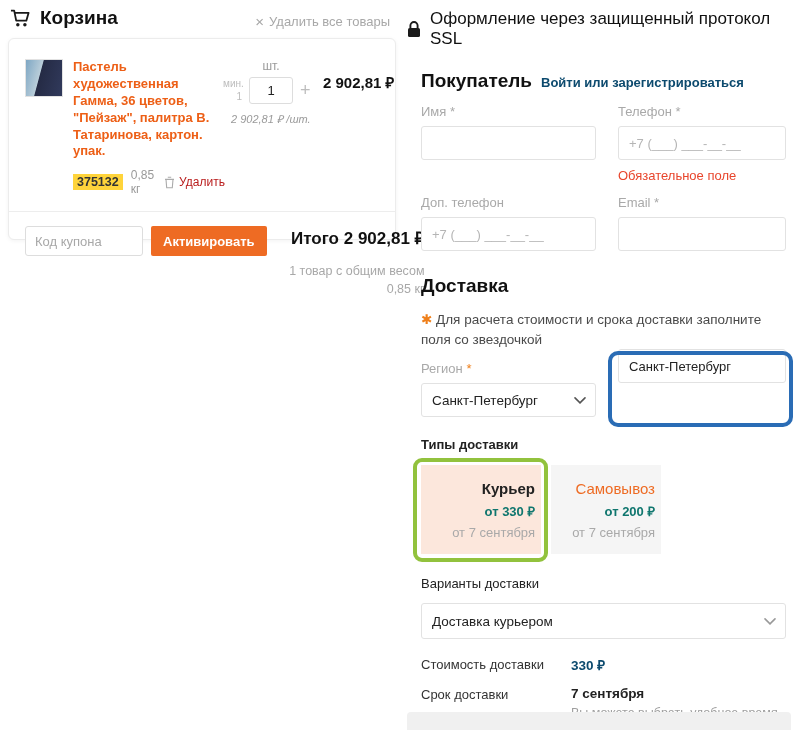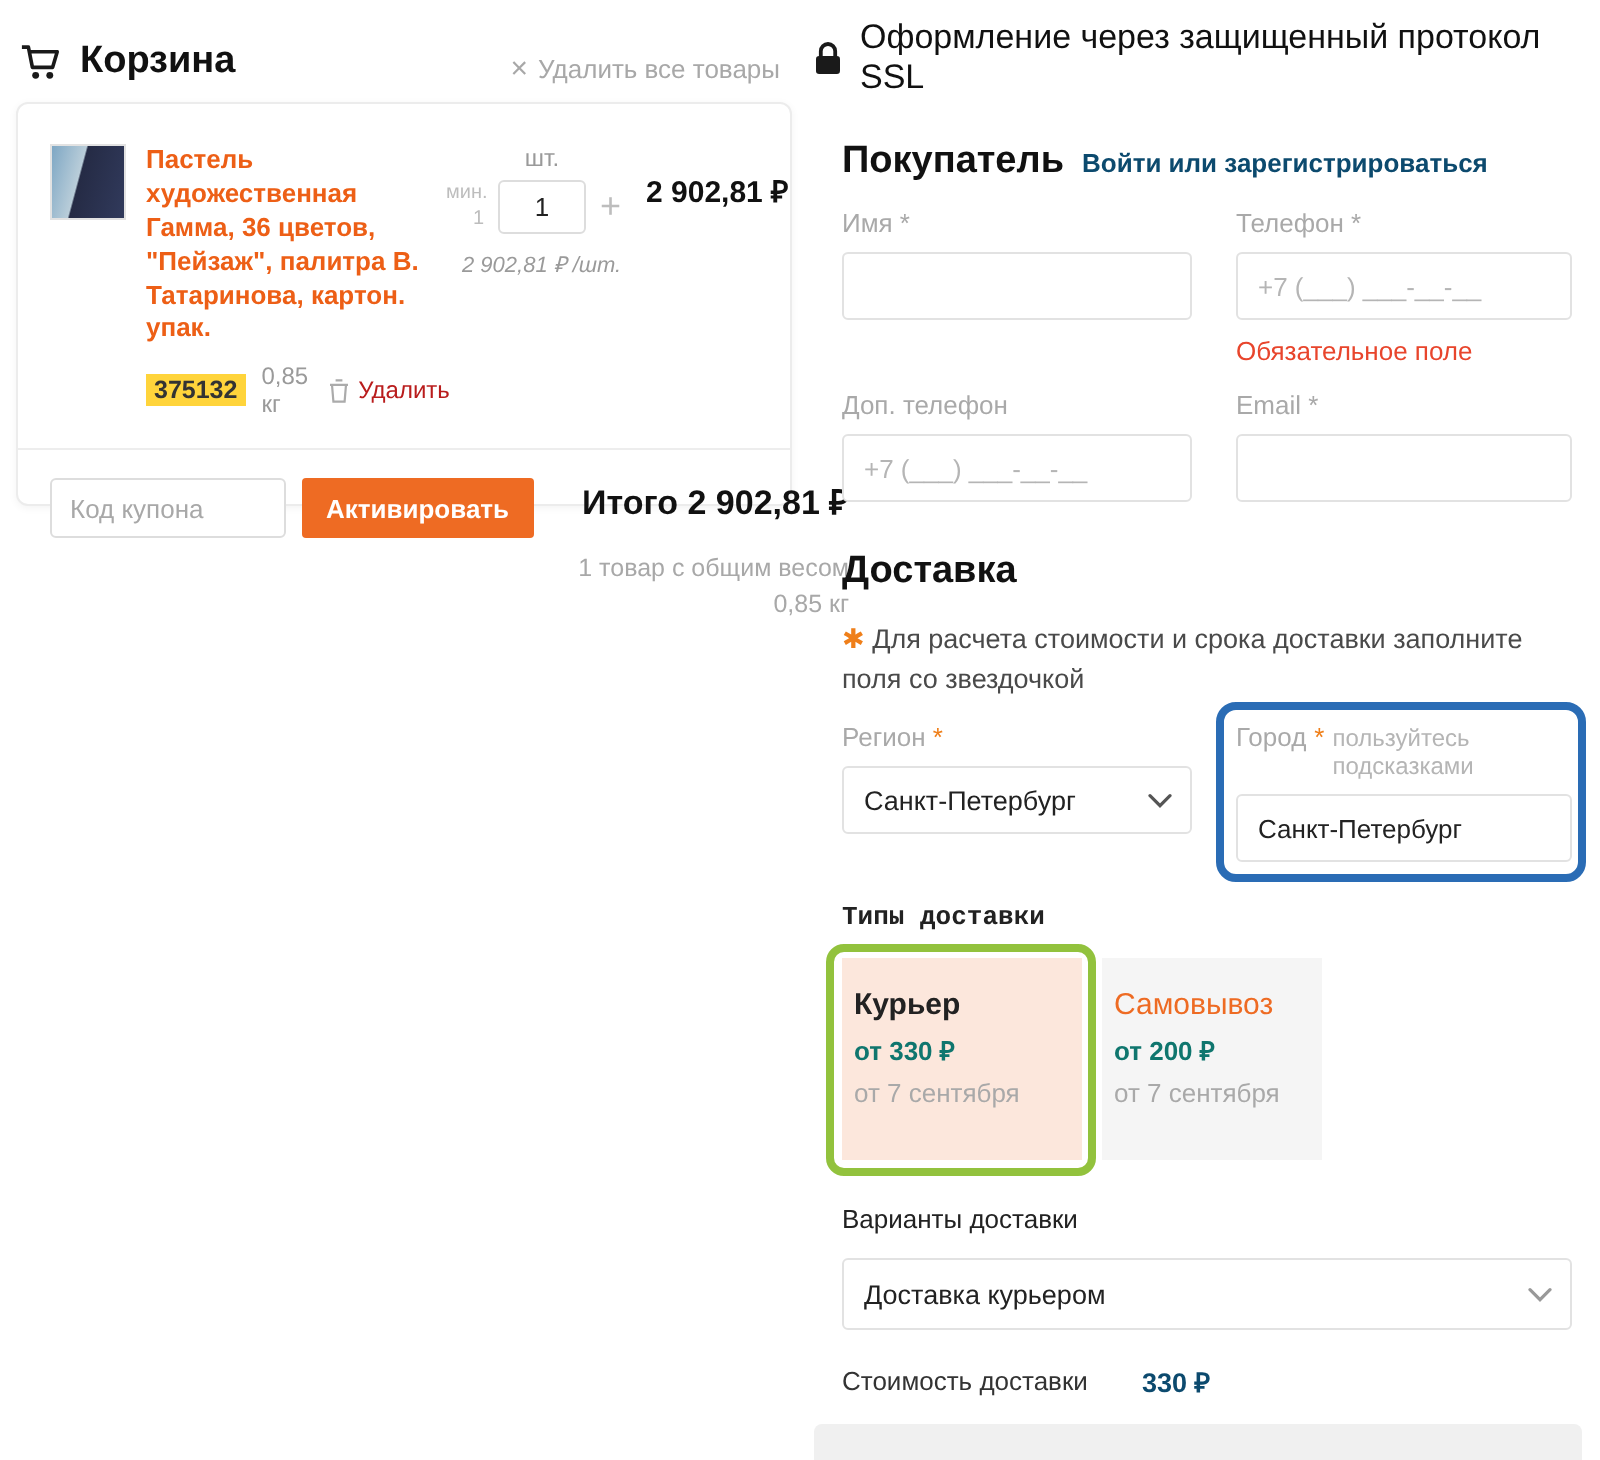--- a/index.html
+++ b/index.html
@@ -1,21 +1,21 @@
 <!DOCTYPE html>
 <html><head>
 <meta charset="utf-8">
 <style>
   * { box-sizing: border-box; margin: 0; padding: 0; }
   html,body { width:800px; height:730px; background:#fff; }
   body { font-family:"Liberation Sans", sans-serif; color:#222; }
   .page { position:relative; width:800px; height:730px; overflow:hidden; background:#fff; }
 
   
-  .left-col { position:absolute; left:0; top:13px; width:400px; height:704px; }
+  .left-col { position:absolute; left:0; top:0; width:400px; height:704px; }
   .cart-header { position:absolute; left:10px; top:7px; display:flex; align-items:center; gap:9px; }
   .cart-title { font-size:19px; font-weight:bold; color:#111; }
   .clear-all { position:absolute; right:10px; top:14px; display:flex; align-items:center; gap:5px;
                color:#a8a8a8; font-size:13px; cursor:pointer; }
   .close-x { font-size:15px; line-height:1; color:#a8a8a8; }
 
   .cart-card { position:absolute; left:8px; top:38px; width:388px; height:202px; background:#fff;
                border:1px solid #ececec; border-radius:6px; box-shadow:0 1px 4px rgba(0,0,0,.05); }
   .item-row { display:flex; padding:20px 14px 0 16px; }
   .thumb { width:38px; height:38px; flex:none; margin-right:10px; border:1px solid #e2e2e2;
@@ -73,23 +73,23 @@
   .select { position:relative; height:34px; border:1px solid #e2e2e2; border-radius:3px; background:#fff;
             display:flex; align-items:center; padding:0 26px 0 10px; font-size:13.5px; color:#222; cursor:pointer; }
   .chev { position:absolute; right:9px; top:50%; transform:translateY(-46%); display:flex; }
 
   .city-cell { position:relative; }
   .city-label { display:flex; align-items:baseline; gap:4px; color:#a9a9a9; font-size:13px; margin:12px 0 7px; }
   .city-hint { font-size:12px; color:#b5b5b5; }
   .blue-box { position:absolute; left:-10px; right:-7px; top:2px; bottom:-10px;
               border:4px solid #2a6cb5; border-radius:10px; pointer-events:none; }
 
-  .types-label { margin-top:20px; font-size:13px; font-weight:bold; color:#222;font-family:Liberation Mono, monospace; }
+  .types-label { margin-top:20px; font-size:13px; font-weight:bold; color:#222; }
   .cards { display:flex; gap:10px; margin-top:13px; }
-  .dcard { text-align:left; padding:15px 6px 26px; cursor:pointer; }
+  .dcard { text-align:right; padding:15px 6px 14px; cursor:pointer; }
   .card-courier { position:relative; width:120px; background:#fce7dc; }
   .green-box { position:absolute; left:-8px; right:-7px; top:-7px; bottom:-8px;
                border:4px solid #92c23d; border-radius:9px; pointer-events:none; }
   .card-pickup { width:110px; background:#f5f5f5; }
   .card-name { font-size:15px; font-weight:bold; color:#222; }
   .card-name-link { font-size:15px; color:#ee6b23; }
   .card-price { font-size:13px; font-weight:bold; color:#0f766e; margin-top:5px; }
   .card-date { font-size:13px; color:#a9a9a9; margin-top:5px; }
 
   .variants-label { margin-top:22px; font-size:13px; font-weight:normal; color:#222; }
@@ -229,25 +229,20 @@
             <span>Санкт-Петербург</span>
             <span class="chev">
               <svg width="12" height="8" viewBox="0 0 12 8">
                   <path d="M1 1.5l5 5 5-5" fill="none" stroke="#555" stroke-width="1.6" stroke-linecap="round"></path>
                 </svg>
             </span>
           </div>
         </div>
         <div class="city-cell">
           <div class="blue-box"></div>
-          <div class="city-label">
-            <span>Город</span>
-              <span class="star">*</span>
-            <span class="city-hint">пользуйтесь подсказками</span>
-          </div>
           <input class="input" value="Санкт-Петербург" style="">
         </div>
       </div>
 
       <div class="types-label">Типы доставки</div>
       <div class="cards">
         <div class="dcard card-courier">
           <div class="green-box"></div>
           <div class="card-name">Курьер</div>
           <div class="card-price">от 330 ₽</div>

